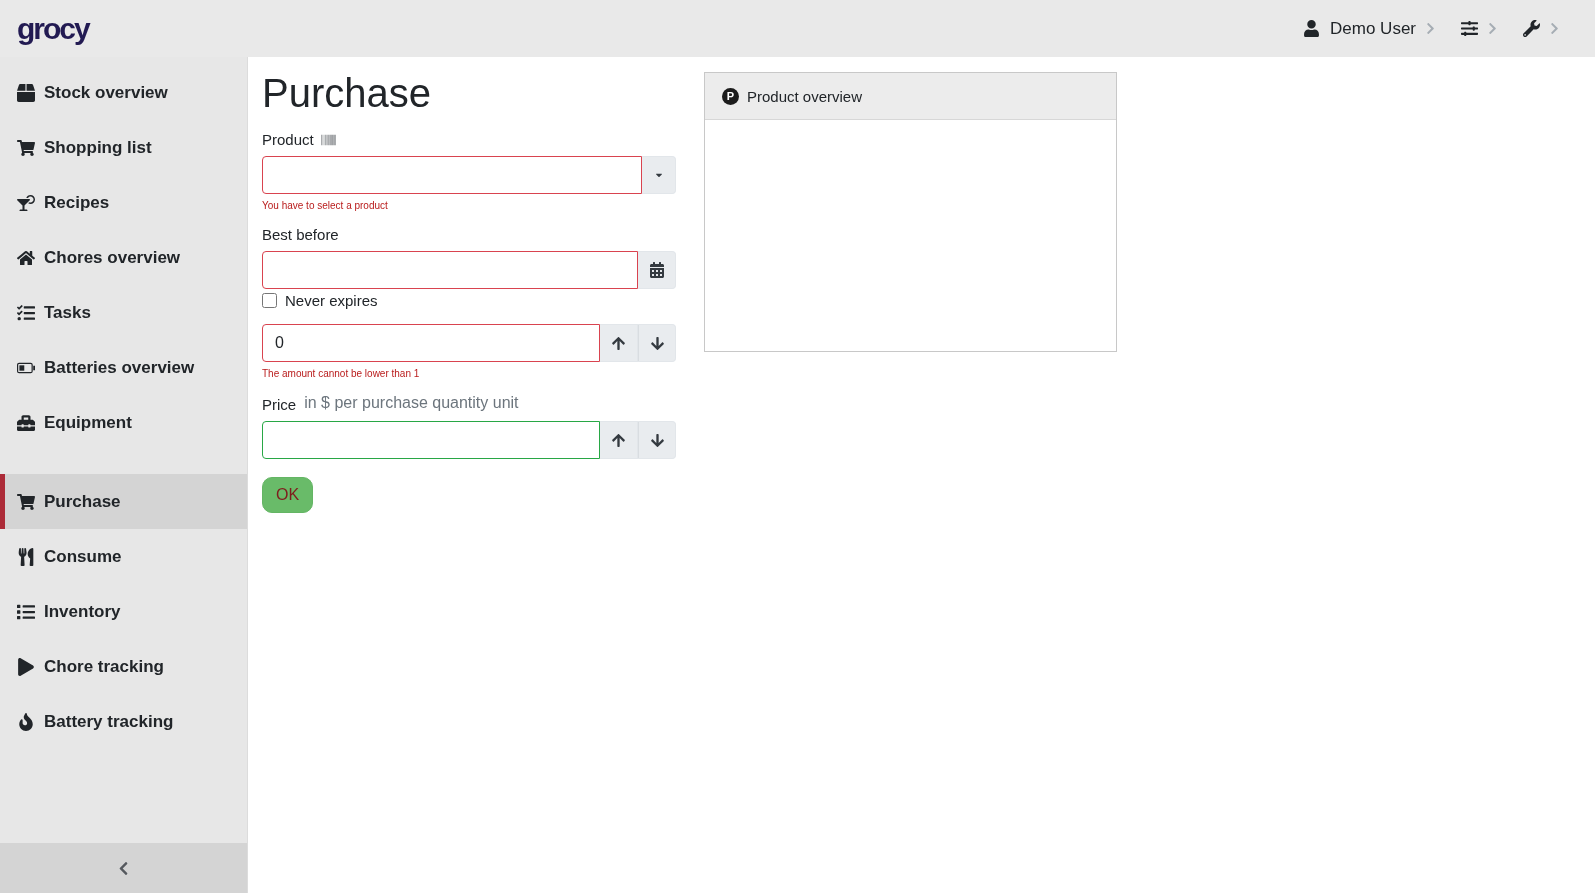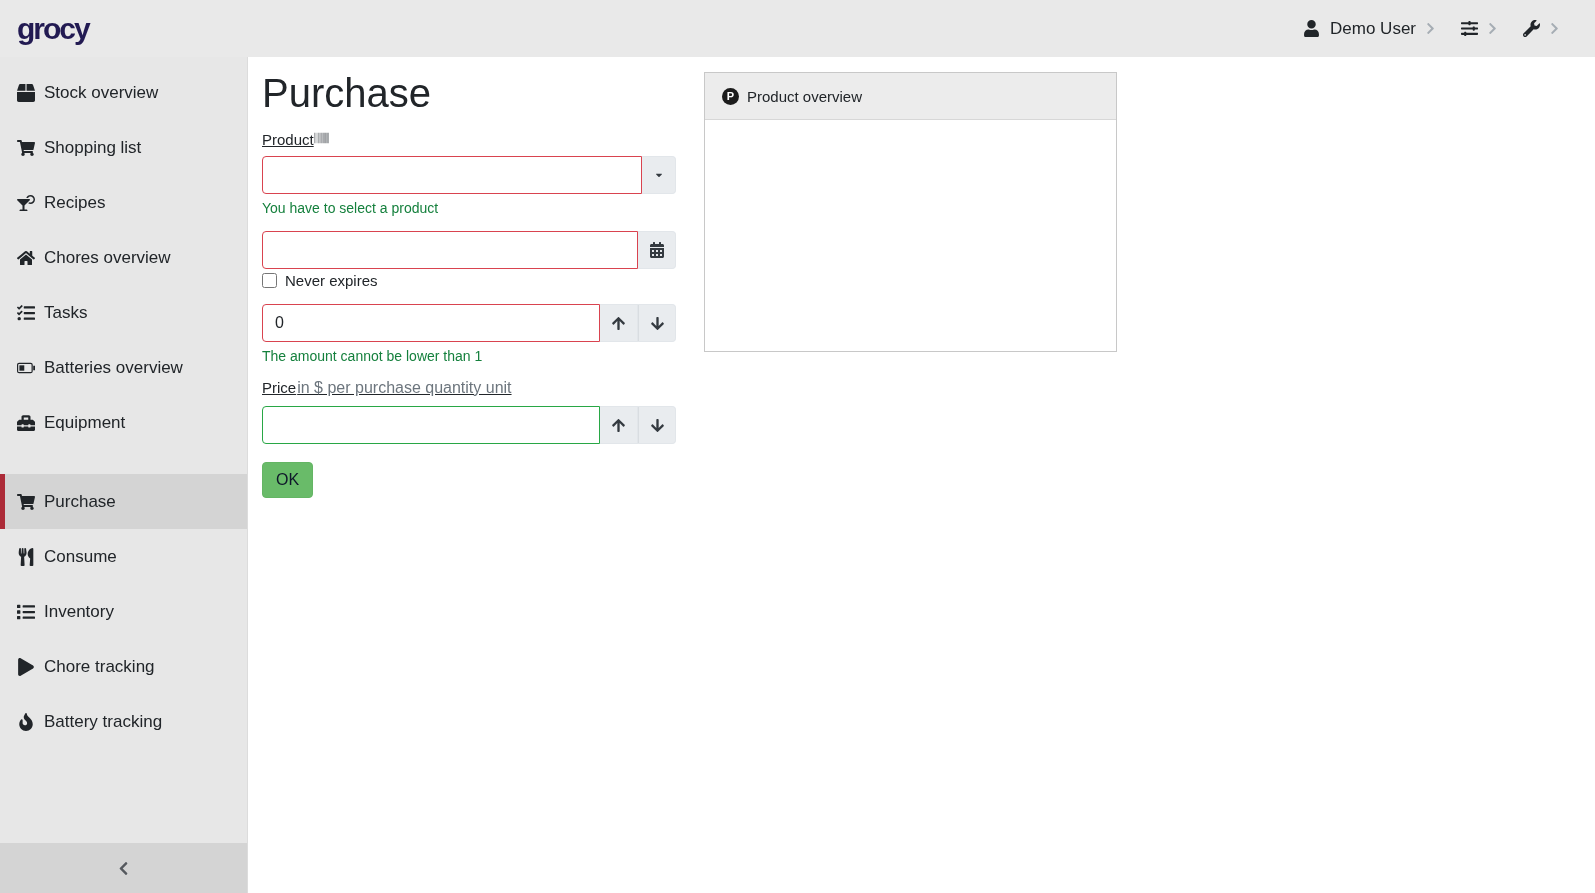--- a/index.html
+++ b/index.html
@@ -12,63 +12,63 @@
   .brand{font-size:30px;font-weight:bold;letter-spacing:-2px;color:#221a52;cursor:pointer;}
   .nav-right{display:flex;align-items:center;gap:26px;}
   .nav-group{display:flex;align-items:center;gap:10px;cursor:pointer;}
   .nav-label{font-size:17px;color:#212529;}
   .nav-ico{width:17px;height:17px;color:#212529;display:block;}
   .chev{width:9px;height:13px;color:#a6adb4;display:block;}
 
   
   .sidebar{position:absolute;top:57px;left:0;bottom:0;width:248px;background:#e7e7e7;
            border-right:1px solid #dcdcdc;box-sizing:border-box;z-index:2;}
-  .nav-list{padding-top:8px;}
+  .nav-list{padding-top:8px;font-weight:bold;}
   .side-item{height:55px;display:flex;align-items:center;gap:9px;padding:0 10px 0 17px;
              font-size:17px;color:#212529;cursor:pointer;white-space:nowrap;}
   .side-item svg{width:18px;height:18px;flex:none;color:#212529;}
   .side-item.active{background:#d4d4d4;border-left:5px solid #ac2b38;padding-left:12px;}
   .group-gap{height:24px;}
   .side-footer{position:absolute;left:0;right:0;bottom:65px;height:55px;display:flex;
                align-items:center;justify-content:space-between;padding:0 18px 0 17px;
                font-size:17px;cursor:pointer;}
   .side-footer .lbl{display:flex;align-items:center;gap:9px;}
   .side-footer svg{width:18px;height:18px;color:#212529;}
   .side-footer .fchev{width:10px;height:14px;color:#495057;}
   .collapse-bar{position:absolute;left:0;right:0;bottom:0;height:50px;background:#d4d4d4;
                 display:flex;align-items:center;justify-content:center;cursor:pointer;}
   .collapse-bar svg{width:11px;height:15px;color:#55595e;}
 
   
   .main{position:absolute;top:57px;left:248px;right:0;bottom:0;background:#fff;}
   .form-col{position:absolute;left:14px;top:10px;width:414px;}
   .page-title{font-size:40px;font-weight:500;margin:4px 0 10px;color:#212529;}
   .fg{margin-top:15px;}
-  .f-label{font-size:15px;display:flex;align-items:flex-start;margin-bottom:8px;color:#212529;text-decoration:underline;}
+  .f-label{font-size:15px;display:flex;align-items:flex-end;gap:7px;margin-bottom:8px;color:#212529;}
   .hint{color:#6c757d;font-size:16px;margin-left:1px;padding-bottom:1px;}
   .barcode{width:15px;height:14px;color:#52575c;display:block;margin-bottom:1px;}
   .input-row{display:flex;width:414px;}
   .tinput{height:38px;box-sizing:border-box;border:1px solid #ced4da;border-radius:4px 0 0 4px;
           padding:0 12px;font-size:16px;flex:1;min-width:0;background:#fff;color:#212529;outline:none;}
   .invalid{border-color:#d9434f;}
   .valid{border-color:#28a745;}
   .btn-append{height:38px;box-sizing:border-box;background:#e9ecef;border:1px solid #e2e6ea;
               border-left:none;display:flex;align-items:center;justify-content:center;cursor:pointer;padding:0;}
   .btn-append.last{border-radius:0 4px 4px 0;}
   .btn-append.sep{border-left:1px solid #d9dde1;}
   .w34{width:34px;} .w38{width:38px;}
   .btn-append svg{color:#343a40;}
   .caret{width:10px;height:10px;}
   .cal{width:16px;height:16px;}
   .arr{width:15px;height:15px;}
-  .err{color:#15803d;font-size:14px;margin-top:6px;}
+  .err{color:#b91c1c;font-size:10px;margin-top:6px;}
   .check-row{margin-top:3px;display:flex;align-items:center;gap:8px;font-size:15px;}
   .check-row input{width:15px;height:15px;margin:0;accent-color:#fff;}
-  .ok-btn{margin-top:18px;background:#69bb69;border:1px solid #64b564;color:#0f172a;font-size:16px;
-          padding:8px 13px;border-radius:4px;cursor:pointer;font-family:inherit;}
+  .ok-btn{margin-top:18px;background:#69bb69;border:1px solid #64b564;color:#7f1d1d;font-size:16px;
+          padding:8px 13px;border-radius:10px;cursor:pointer;font-family:inherit;}
 
   
   .panel{position:absolute;left:456px;top:15px;width:413px;height:280px;background:#fff;
          border:1px solid #c8c8c8;box-sizing:border-box;}
   .panel-header{height:47px;background:#ececec;border-bottom:1px solid #d7d7d7;display:flex;
                 align-items:center;gap:8px;padding:0 17px;font-size:15px;box-sizing:border-box;}
   .p-badge{width:17px;height:17px;border-radius:50%;background:#1c1c1c;color:#fff;font-size:11px;
            font-weight:bold;display:flex;align-items:center;justify-content:center;flex:none;}
   .panel-body{padding:30px 20px 0;}
   .pv-field{font-weight:bold;font-size:15px;line-height:20px;color:#212529;}
@@ -218,20 +218,23 @@
             <svg class="caret" viewBox="0 0 320 512" fill="currentColor">
                 <path d="M31.3 192h257.3c17.8 0 26.7 21.5 14.1 34.1L174.1 354.8c-7.8 7.8-20.5 7.8-28.3 0L17.2 226.1C4.6 213.5 13.5 192 31.3 192z"></path>
               </svg>
           </button>
         </div>
         <div class="err">You have to select a product</div>
       </div>
 
       
       <div class="fg">
+        <div class="f-label">
+          <span>Best before</span>
+        </div>
         <div class="input-row">
           <input class="tinput invalid" type="text" value="" style="">
           <button class="btn-append last w38">
             <svg class="cal" viewBox="0 0 448 512" fill="currentColor">
                 <path d="M0 464c0 26.5 21.5 48 48 48h352c26.5 0 48-21.5 48-48V192H0v272zm320-196c0-6.6 5.4-12 12-12h40c6.6 0 12 5.4 12 12v40c0 6.6-5.4 12-12 12h-40c-6.6 0-12-5.4-12-12v-40zm0 128c0-6.6 5.4-12 12-12h40c6.6 0 12 5.4 12 12v40c0 6.6-5.4 12-12 12h-40c-6.6 0-12-5.4-12-12v-40zM192 268c0-6.6 5.4-12 12-12h40c6.6 0 12 5.4 12 12v40c0 6.6-5.4 12-12 12h-40c-6.6 0-12-5.4-12-12v-40zm0 128c0-6.6 5.4-12 12-12h40c6.6 0 12 5.4 12 12v40c0 6.6-5.4 12-12 12h-40c-6.6 0-12-5.4-12-12v-40zM64 268c0-6.6 5.4-12 12-12h40c6.6 0 12 5.4 12 12v40c0 6.6-5.4 12-12 12H76c-6.6 0-12-5.4-12-12v-40zm0 128c0-6.6 5.4-12 12-12h40c6.6 0 12 5.4 12 12v40c0 6.6-5.4 12-12 12H76c-6.6 0-12-5.4-12-12v-40zM400 64h-48V16c0-8.8-7.2-16-16-16h-32c-8.8 0-16 7.2-16 16v48H160V16c0-8.8-7.2-16-16-16h-32c-8.8 0-16 7.2-16 16v48H48C21.5 64 0 85.5 0 112v48h448v-48c0-26.5-21.5-48-48-48z"></path>
               </svg>
           </button>
         </div>
         <div class="check-row">
           <input type="checkbox" style="">

